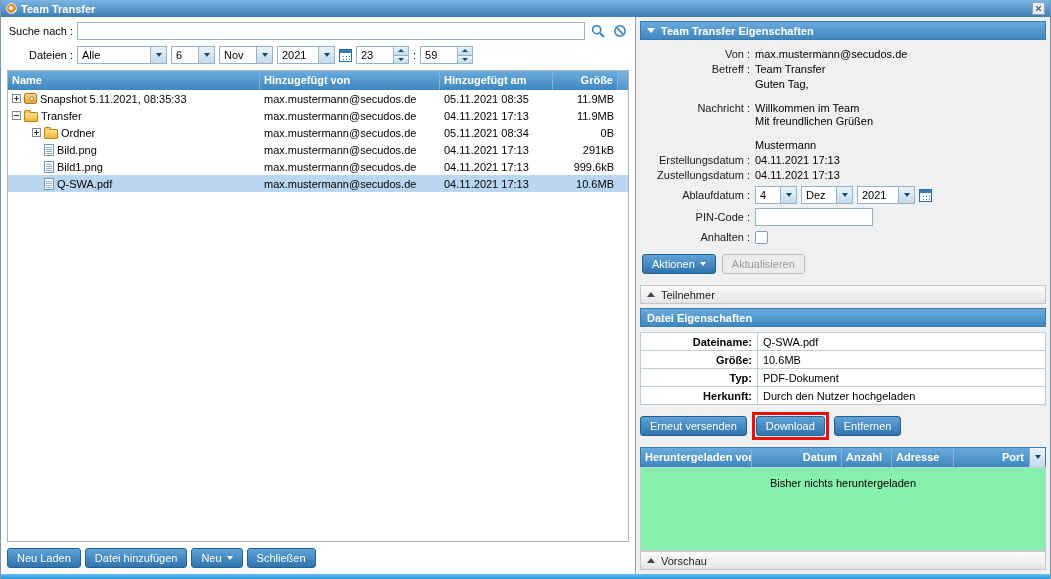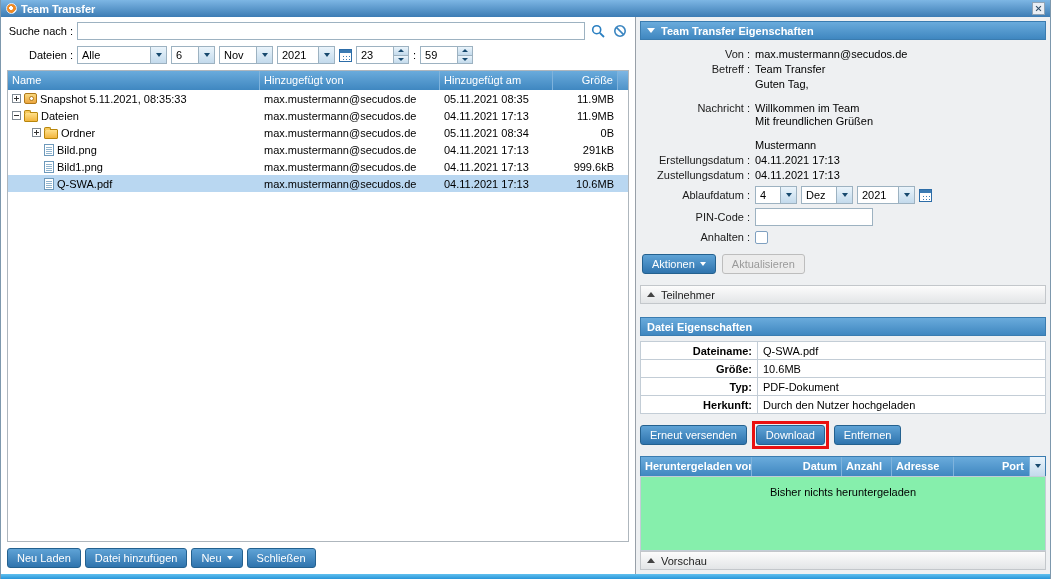--- a/index.html
+++ b/index.html
@@ -69,21 +69,21 @@
   .cal-icon { width:13px; height:13px; border:1px solid #2d6da8; background:#fff;
     position:relative; box-sizing:border-box; flex:0 0 auto; }
   .cal-icon::before { content:""; position:absolute; top:0; left:0; right:0; height:3px; background:#3c7cb4; }
   .cal-icon::after { content:""; position:absolute; left:2px; top:5px; width:8px; height:6px;
     background-image:radial-gradient(#3c7cb4 35%, transparent 36%); background-size:3px 3px; }
 
   
   .grid { flex:1; min-height:0; border:1px solid #aeb6bd; display:flex;
     flex-direction:column; margin-bottom:6px; background:#fff; }
   .grid-hdr { flex:0 0 19px; display:flex; background:linear-gradient(#6aabdc,#3f87c0);
-    color:#fff; font-weight:normal; }
+    color:#fff; font-weight:bold; }
   .gh { padding:3px 4px 0; box-sizing:border-box; border-right:1px solid #7fb3dc;
     white-space:nowrap; overflow:hidden; }
   .c-name { width:252px; } .c-von { width:180px; } .c-am { width:113px; }
   .c-size { width:65px; text-align:right; }
   .gh-scroll { flex:1; border-right:none; background:linear-gradient(#7db6e4,#4f93c8); }
   .grid-body { flex:1; overflow:hidden; }
   .trow { display:flex; height:17px; align-items:center; }
   .trow.selected { background:#b9d7f1; }
   .tc { padding:0 4px; box-sizing:border-box; white-space:nowrap; overflow:hidden;
     height:100%; display:flex; align-items:center; }
@@ -135,21 +135,21 @@
   .msg-gap { height:11px; }
   .gap4 { width:4px; flex:0 0 auto; }
 
   .checkbox { width:13px; height:13px; background:#fff; border:1px solid #7fa0c0;
     box-sizing:border-box; border-radius:2px; }
 
   .actions-row { display:flex; gap:6px; margin:8px 0 0 2px; }
   .bar-light { flex:0 0 19px; background:linear-gradient(#fcfcfc,#e3e5e7);
     border:1px solid #c3c7cb; box-sizing:border-box; display:flex; align-items:center;
     gap:6px; padding:0 6px; font-weight:normal; color:#222; }
-  .mt10 { margin-top:11px; } .mt12 { margin-top:13px; }
+  .mt10 { margin-top:11px; } .mt12 { margin-top:4px; }
 
   .proptable { width:100%; border-collapse:collapse; margin:5px 0 7px; background:#fff; }
   .proptable td { border:1px solid #c3cdd6; padding:1px 5px; height:15px; }
   .pt-label { width:106px; text-align:right; font-weight:bold; white-space:nowrap; }
 
   .file-btn-row { display:flex; gap:5px; align-items:center; margin:0 0 7px; }
   .red-box { border:3px solid #ea1010; padding:1px; display:inline-flex; }
 
   .dl-hdr { flex:0 0 19px; display:flex; background:linear-gradient(#6aabdc,#3f87c0);
     color:#fff; font-weight:bold; border:1px solid #3a7cb0; border-bottom:none; box-sizing:border-box; }
@@ -265,21 +265,21 @@
             </span>
             <span class="tc c-von">max.mustermann@secudos.de</span>
             <span class="tc c-am">05.11.2021 08:35</span>
             <span class="tc c-size">11.9MB</span>
           </div>
 
           <div class="trow">
             <span class="tc c-name name-cell">
               <span class="expander"></span>
               <span class="folder-icon"></span>
-              <span>Dateien</span>
+              <span>Transfer</span>
             </span>
             <span class="tc c-von">max.mustermann@secudos.de</span>
             <span class="tc c-am">04.11.2021 17:13</span>
             <span class="tc c-size">11.9MB</span>
           </div>
 
           <div class="trow">
             <span class="tc c-name name-cell">
               <span class="indent"></span>
               <span class="expander plus"></span>

